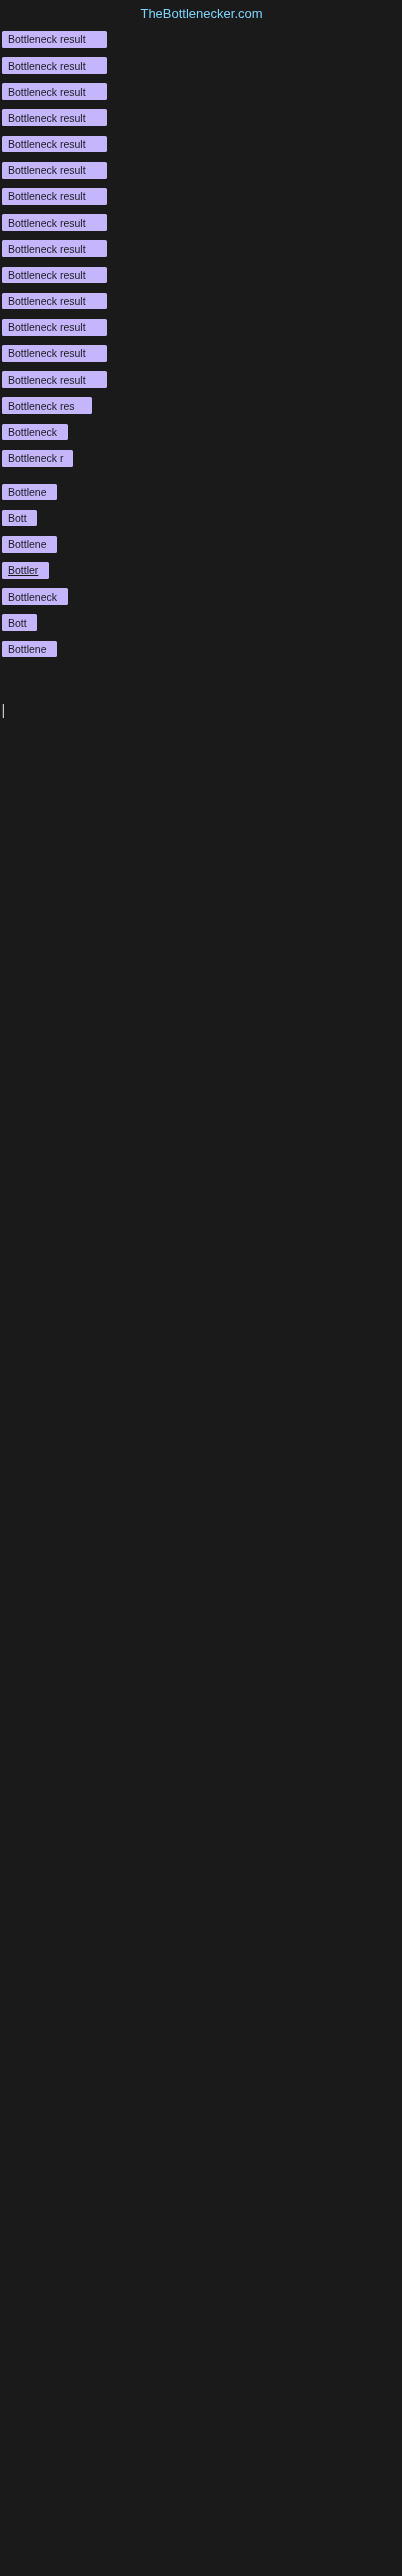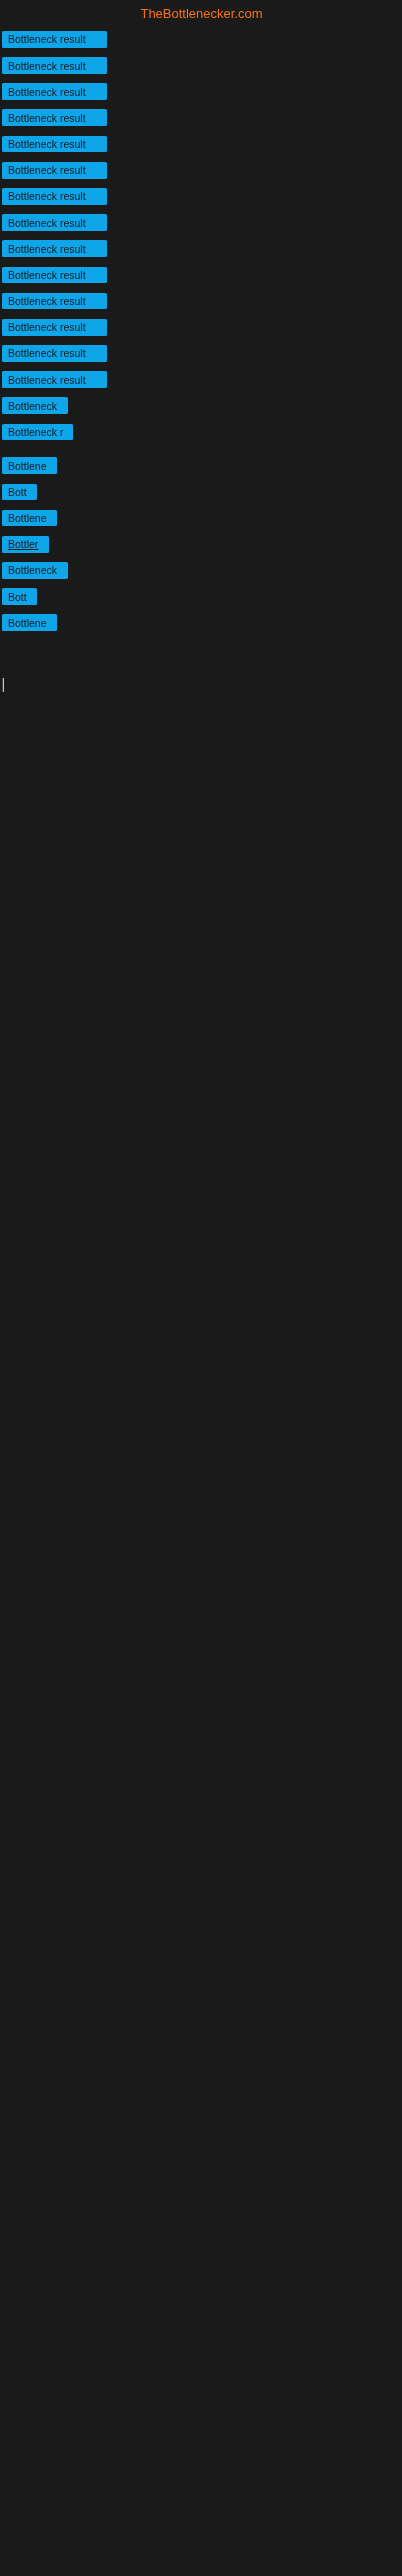--- a/index.html
+++ b/index.html
@@ -11,29 +11,29 @@
     body {
       width: 403px;
       min-height: 2576px;
       background-color: #1a1a1a;
       font-family: Arial, sans-serif;
       position: relative;
     }
 
     .site-title {
       text-align: center;
-      color: #f97316;
+      color: #7dd3fc;
       font-size: 13px;
       padding: 6.4px 0;
       background-color: #1a1a1a;
     }
 
     .bottleneck-badge {
       display: inline-block;
-      background-color: #0ea5e9;
+      background-color: #c4b5fd;
       color: #1a1a1a;
       font-size: 10.5px;
       font-weight: normal;
       padding: 2.4px 6.4px;
       border-radius: 1.6px;
       white-space: nowrap;
       overflow: hidden;
     }
 
     .items-container {
@@ -67,20 +67,21 @@
     <div class="item-row" style="margin-bottom: 6.4px;"><span class="bottleneck-badge" style="max-width: 105px; width: 105px;">Bottleneck result</span></div>
     <div class="item-row" style="margin-bottom: 6.4px;"><span class="bottleneck-badge" style="max-width: 105px; width: 105px;">Bottleneck result</span></div>
     <div class="item-row" style="margin-bottom: 6.4px;"><span class="bottleneck-badge" style="max-width: 105px; width: 105px;">Bottleneck result</span></div>
     <div class="item-row" style="margin-bottom: 6.4px;"><span class="bottleneck-badge" style="max-width: 105px; width: 105px;">Bottleneck result</span></div>
     <div class="item-row" style="margin-bottom: 6.4px;"><span class="bottleneck-badge" style="max-width: 105px; width: 105px;">Bottleneck result</span></div>
     <div class="item-row" style="margin-bottom: 6.4px;"><span class="bottleneck-badge" style="max-width: 105px; width: 105px;">Bottleneck result</span></div>
     <div class="item-row" style="margin-bottom: 6.4px;"><span class="bottleneck-badge" style="max-width: 105px; width: 105px;">Bottleneck result</span></div>
     <div class="item-row" style="margin-bottom: 6.4px;"><span class="bottleneck-badge" style="max-width: 105px; width: 105px;">Bottleneck result</span></div>
     <div class="item-row" style="margin-bottom: 6.4px;"><span class="bottleneck-badge" style="max-width: 105px; width: 105px;">Bottleneck result</span></div>
     <div class="item-row" style="margin-bottom: 6.4px;"><span class="bottleneck-badge" style="max-width: 105px; width: 105px;">Bottleneck result</span></div>
+    <div class="item-row" style="margin-bottom: 6.4px;"><span class="bottleneck-badge" style="max-width: 90px; width: 90px;">Bottleneck res</span></div>
     <div class="item-row" style="margin-bottom: 6.4px;"><span class="bottleneck-badge" style="max-width: 66px; width: 66px;">Bottleneck</span></div>
     <div class="item-row" style="margin-bottom: 14px;"><span class="bottleneck-badge" style="max-width: 71px; width: 71px;">Bottleneck r</span></div>
     <div class="item-row" style="margin-bottom: 6.4px;"><span class="bottleneck-badge" style="max-width: 55px; width: 55px;">Bottlene</span></div>
     <div class="item-row" style="margin-bottom: 6.4px;"><span class="bottleneck-badge" style="max-width: 35px; width: 35px;">Bott</span></div>
     <div class="item-row" style="margin-bottom: 6.4px;"><span class="bottleneck-badge" style="max-width: 55px; width: 55px;">Bottlene</span></div>
     <div class="item-row" style="margin-bottom: 6.4px;"><span class="bottleneck-badge" style="max-width: 47px; width: 47px; text-decoration: underline;">Bottler</span></div>
     <div class="item-row" style="margin-bottom: 6.4px;"><span class="bottleneck-badge" style="max-width: 66px; width: 66px;">Bottleneck</span></div>
     <div class="item-row" style="margin-bottom: 6.4px;"><span class="bottleneck-badge" style="max-width: 35px; width: 35px;">Bott</span></div>
     <div class="item-row" style="margin-bottom: 6.4px;"><span class="bottleneck-badge" style="max-width: 55px; width: 55px;">Bottlene</span></div>
   </div>

